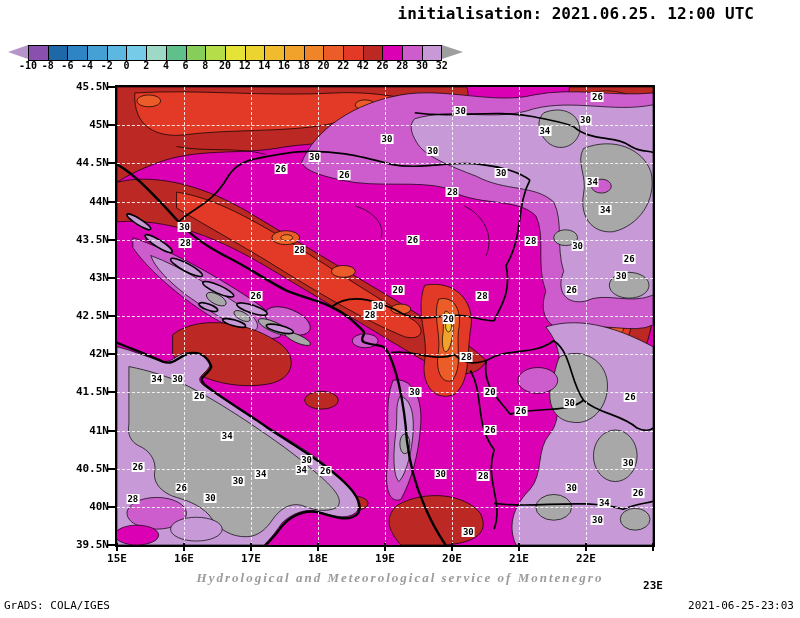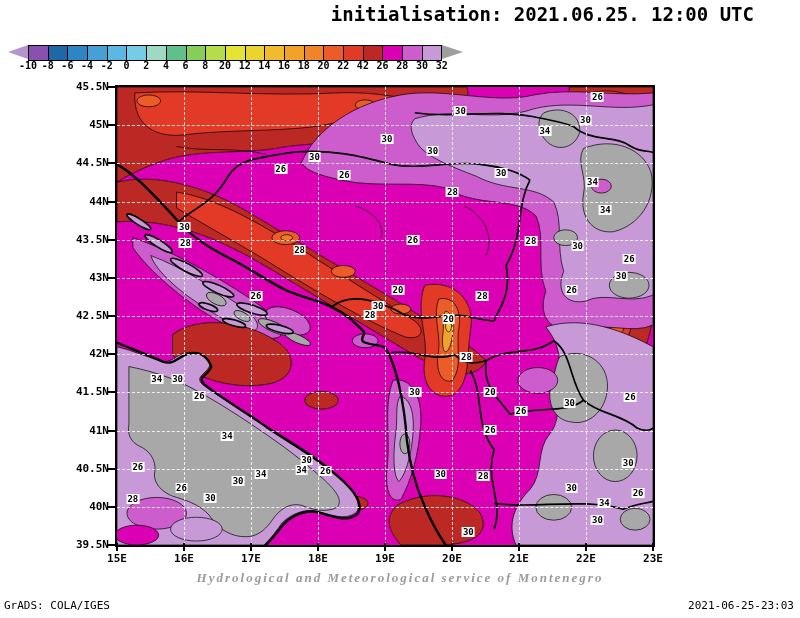--- a/index.html
+++ b/index.html
@@ -1,20 +1,20 @@
 <!DOCTYPE html>
 <html><head>
 <meta charset="utf-8">
 <style>
   html,body{margin:0;padding:0;background:#fff;}
   .canvas{position:relative;width:800px;height:618px;background:#fff;overflow:hidden;
           font-family:"DejaVu Sans Mono",monospace;color:#000;}
   .model-title{position:absolute;left:8px;top:4px;font-size:15px;font-weight:bold;white-space:nowrap;}
   .model-title .gray{color:#9a9a9a;font-size:12px;}
-  .init-block{position:absolute;right:46px;top:4px;text-align:right;font-size:19px;font-weight:bold;line-height:20px;white-space:nowrap;}
+  .init-block{position:absolute;right:46px;top:4px;text-align:right;font-size:16px;font-weight:bold;line-height:20px;white-space:nowrap;}
   .field-title{position:absolute;left:82px;top:25px;font-size:15px;font-weight:bold;}
   .colorbar{position:absolute;left:8px;top:45px;height:14px;display:flex;}
   .cb-strip{display:flex;height:14px;border:1px solid #000;box-sizing:content-box;}
   .cb-seg{width:18.7px;height:14px;border-right:1px solid #000;}
   .cb-seg:last-child{border-right:none;}
   .cb-arrow-left{width:0;height:0;border-top:7px solid transparent;border-bottom:7px solid transparent;}
   .cb-arrow-right{width:0;height:0;border-top:7px solid transparent;border-bottom:7px solid transparent;}
   .cb-labels{position:absolute;left:0;top:15px;height:13px;width:500px;}
   .cb-label{position:absolute;top:0;width:26px;text-align:center;font-size:10px;font-weight:bold;}
   .map-wrap{position:absolute;left:115px;top:85px;width:540px;height:462px;border:2px solid #000;box-sizing:border-box;}
@@ -258,21 +258,21 @@
       <div class="xlabel" style="left: 179px;">18E</div>
       <div class="xtick" style="left: 267px;"></div>
       <div class="xlabel" style="left: 246px;">19E</div>
       <div class="xtick" style="left: 334px;"></div>
       <div class="xlabel" style="left: 313px;">20E</div>
       <div class="xtick" style="left: 401px;"></div>
       <div class="xlabel" style="left: 380px;">21E</div>
       <div class="xtick" style="left: 468px;"></div>
       <div class="xlabel" style="left: 447px;">22E</div>
       <div class="xtick" style="left: 535px;"></div>
-      <div class="xlabel" style="left: 514px;">23E</div>
+      <div class="xlabel" style="left: 514px; margin-top: 27px;">23E</div>
       <div class="clabel" style="left: 163.778px; top: 82.2814px;">26</div>
       <div class="clabel" style="left: 227.304px; top: 88.2294px;">26</div>
       <div class="clabel" style="left: 138.963px; top: 209.173px;">26</div>
       <div class="clabel" style="left: 295.793px; top: 152.667px;">26</div>
       <div class="clabel" style="left: 480.415px; top: 9.91342px;">26</div>
       <div class="clabel" style="left: 512.178px; top: 172.494px;">26</div>
       <div class="clabel" style="left: 20.8444px; top: 379.684px;">26</div>
       <div class="clabel" style="left: 64.5185px; top: 400.502px;">26</div>
       <div class="clabel" style="left: 208.444px; top: 383.649px;">26</div>
       <div class="clabel" style="left: 82.3852px; top: 309.299px;">26</div>

